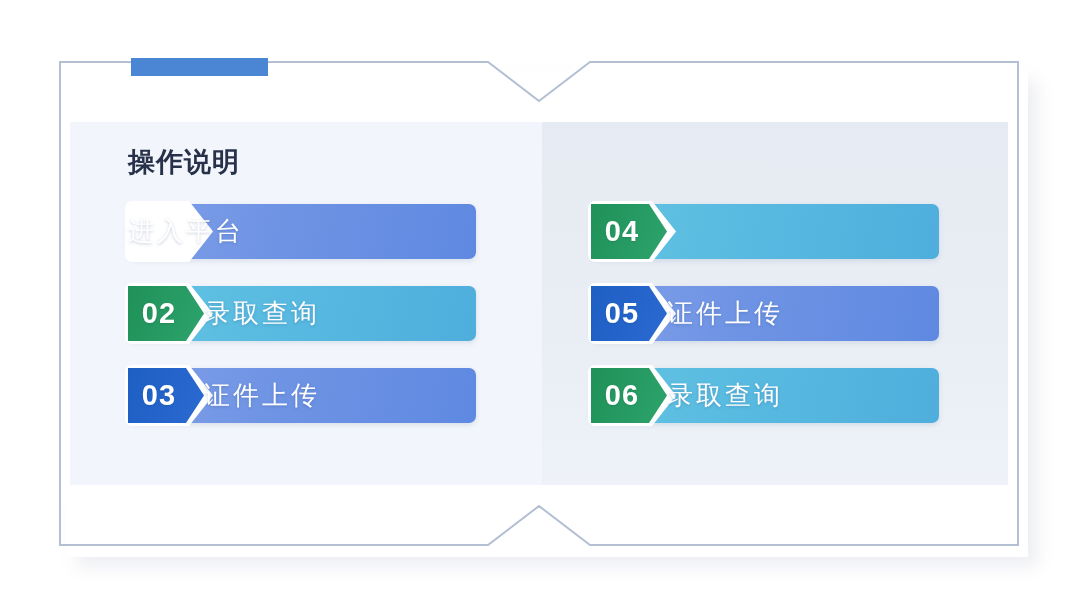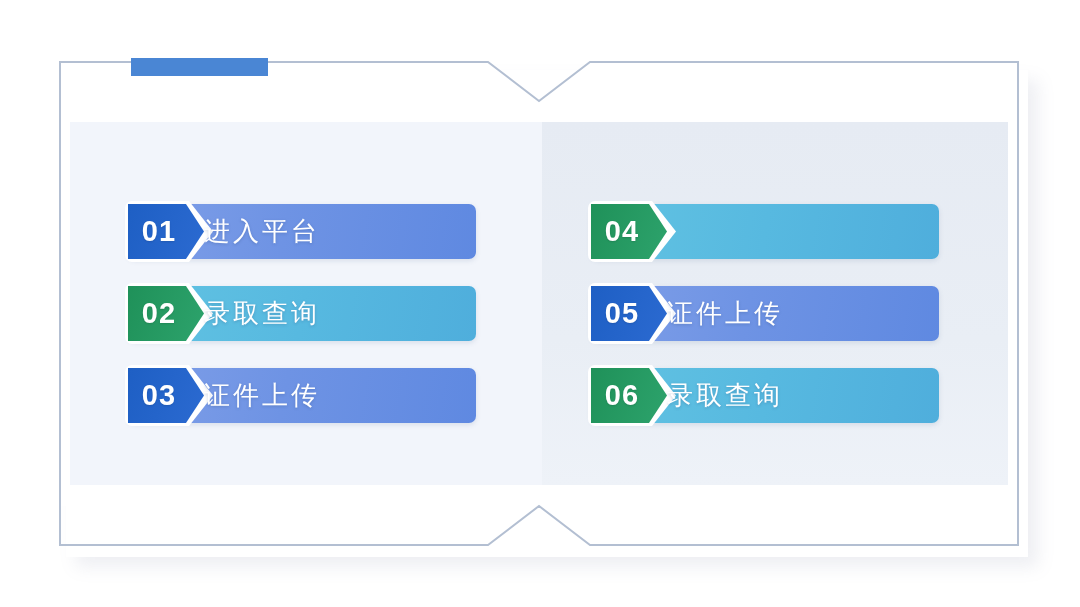--- a/index.html
+++ b/index.html
@@ -140,28 +140,26 @@
 
     <path d="M1,485 H430 L481,446 L532,485 H961" fill="none" stroke="#b3bfd2" stroke-width="2"></path>
   </svg>
 </div>
 
 <div id="top-tab"></div>
 
 <div id="panel">
 
   <div class="panel-half" id="panel-left">
+    <div id="panel-title">操作说明</div>
     <div class="steps">
 
       <div class="step-row">
         <div class="step-bar bar-periwinkle"></div>
         <div class="badge-outline"></div>
-        <div class="step-badge badge-blue">
-          <span class="step-num">01</span>
-        </div>
         <div class="step-label">进入平台</div>
       </div>
 
       <div class="step-row">
         <div class="step-bar bar-cyan"></div>
         <div class="badge-outline"></div>
         <div class="step-badge badge-green">
           <span class="step-num">02</span>
         </div>
         <div class="step-label">录取查询</div>

